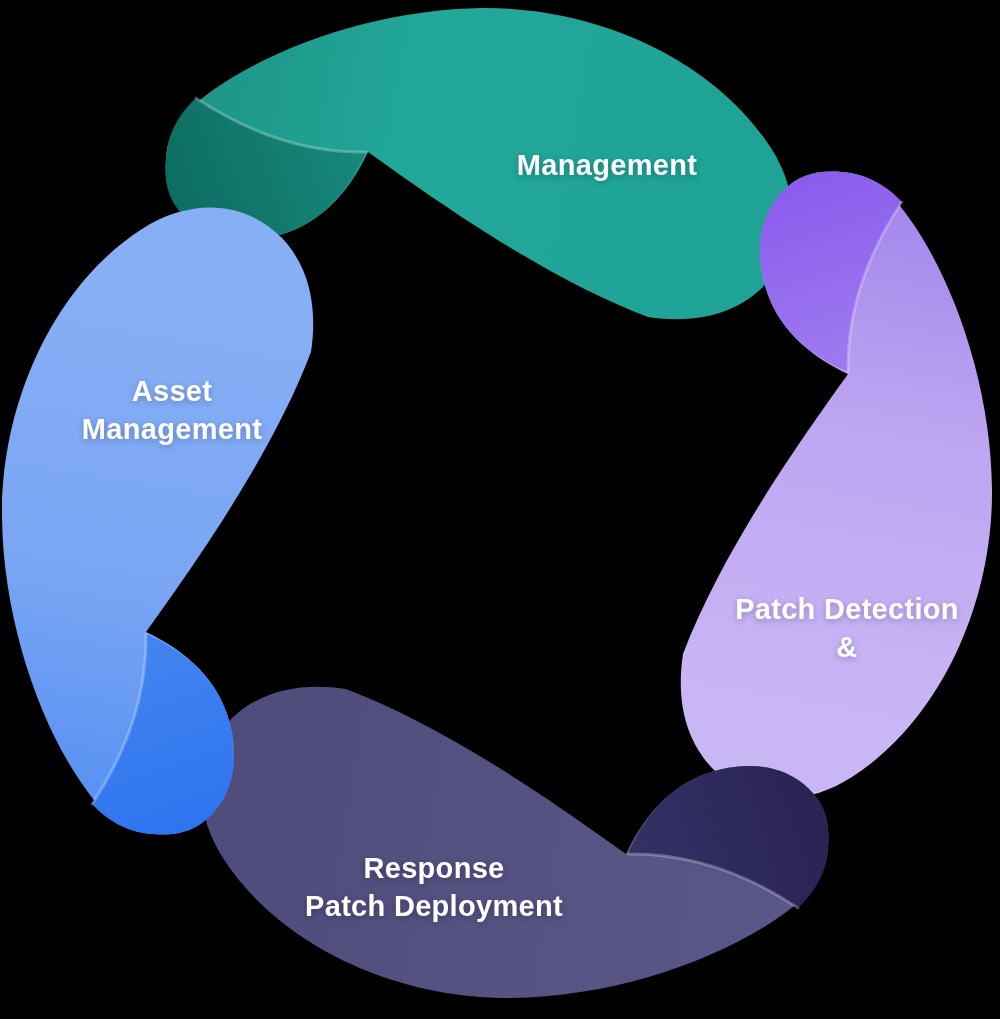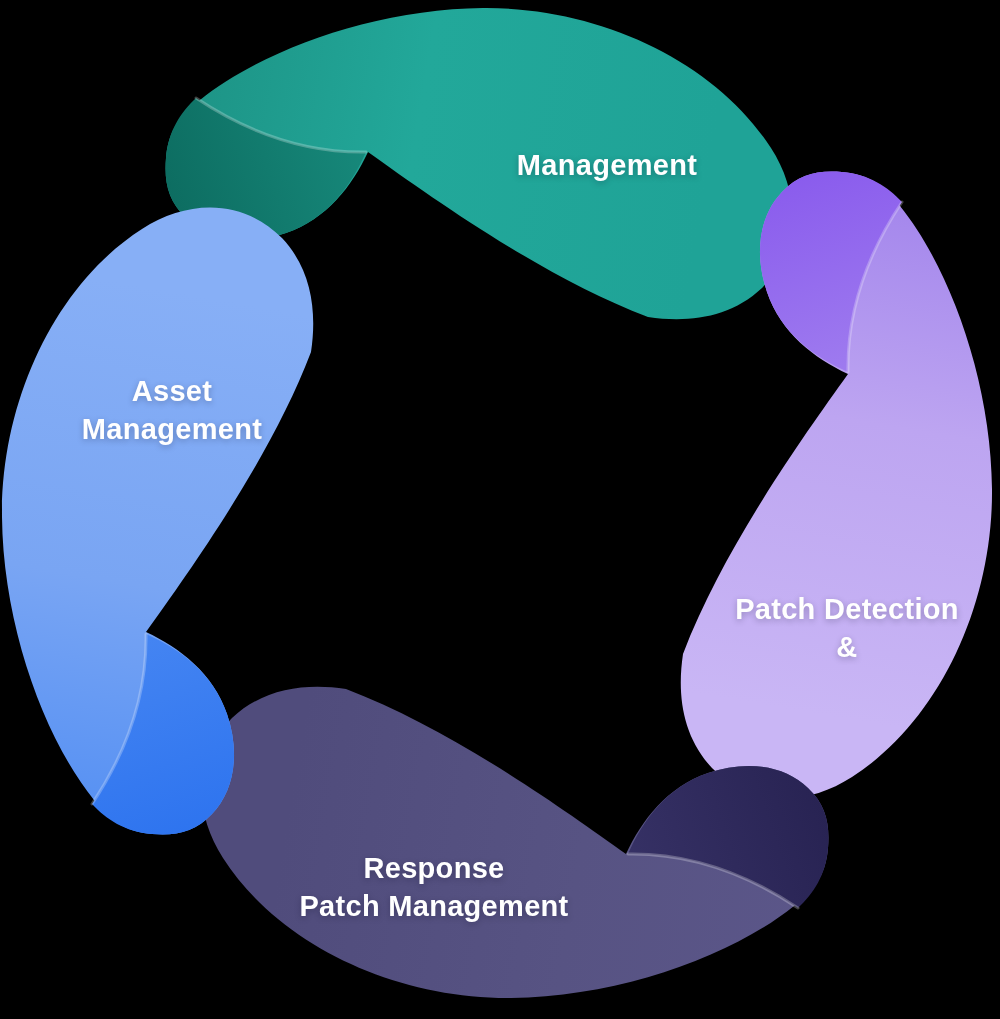--- a/index.html
+++ b/index.html
@@ -146,21 +146,21 @@
     <span class="line">Management</span>
   </div>
 
   <div class="seg-label label-threat">
     <span class="line">Patch Detection</span>
     <span class="line">&amp;</span>
   </div>
 
   <div class="seg-label label-response">
     <span class="line">Response</span>
-    <span class="line">Patch Management</span>
+    <span class="line">Patch Deployment</span>
   </div>
 
   <div class="seg-label label-asset">
     <span class="line">Asset</span>
     <span class="line">Management</span>
   </div>
 
 </div>
 
 </body></html>

